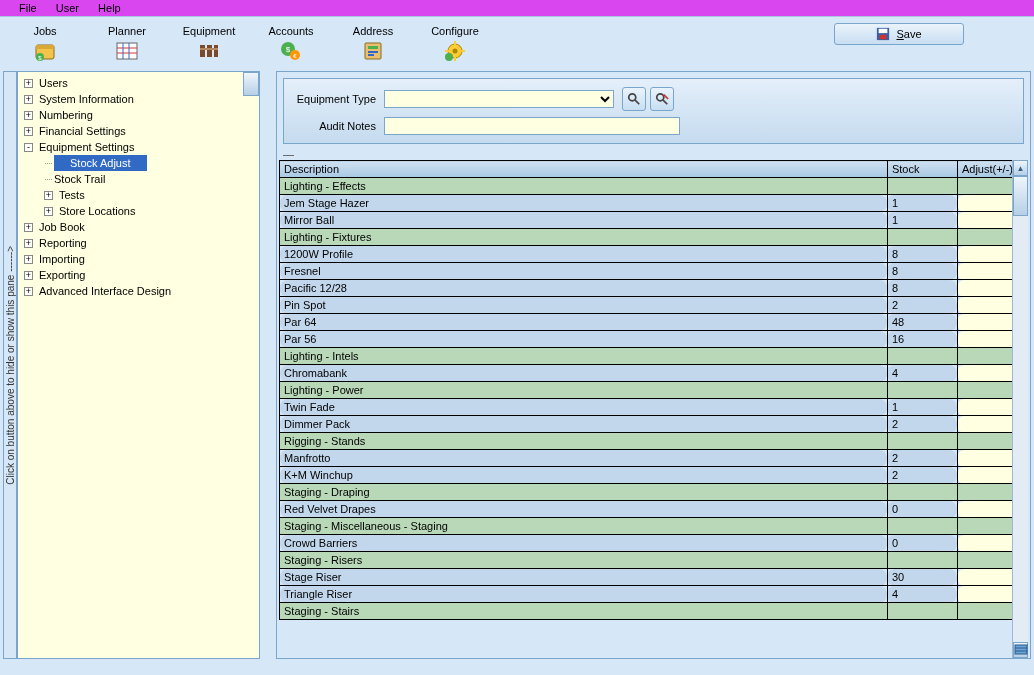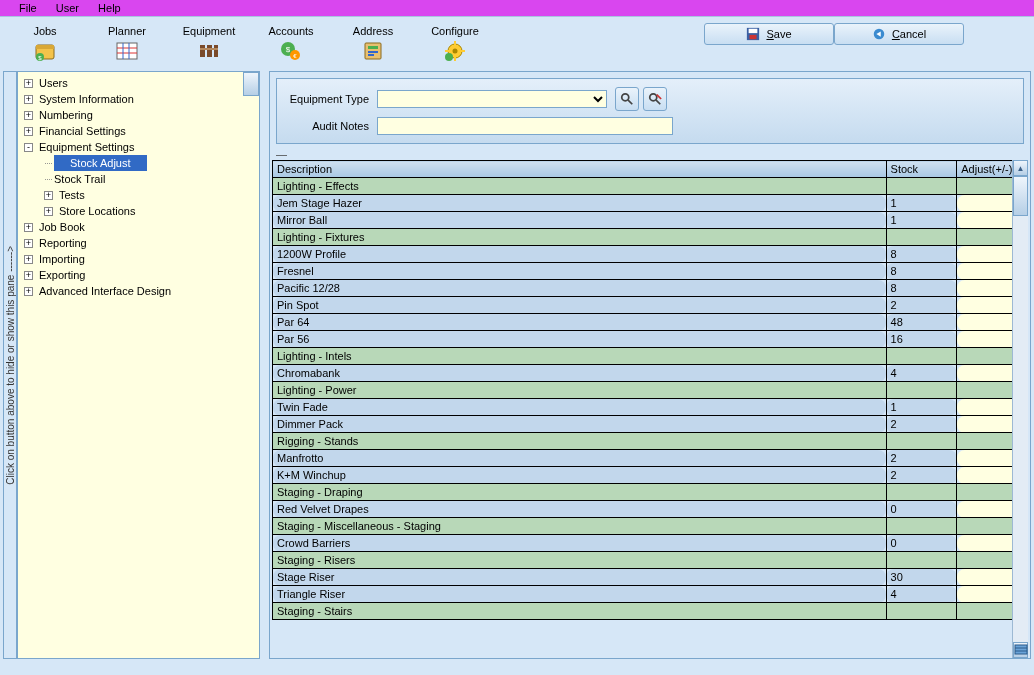--- a/index.html
+++ b/index.html
@@ -101,21 +101,21 @@
   width:9px;height:9px;border:1px solid #888;display:inline-flex;align-items:center;justify-content:center;font-size:9px;line-height:7px;margin-right:6px;background:#fff;
 }
 .tree .dots{color:#888;margin-right:2px;letter-spacing:-1px;font-size:9px;}
 .tree .sel { background:#316ac5; color:#fff; padding:0 16px;}
 .content {
   flex:1;
   border:1px solid #7aa6cc;
   background:#d6e7f7;
   display:flex;
   flex-direction:column;
-  margin-left:9px;
+  margin-left:16px;
   overflow:hidden;
 }
 .filterbar{
   background:linear-gradient(#e4effa,#c5dbef);
   border:1px solid #7aa6cc;
   margin:6px;
   padding:8px 10px 8px 10px;
 }
 .filterrow{display:flex;align-items:center;margin-bottom:6px;}
 .filterrow label{width:90px;text-align:right;padding-right:8px;}
@@ -222,27 +222,20 @@
   </div>
   <div class="rightbuttons">
     <div class="actionbtn">
       <svg class="icon" viewBox="0 0 16 16">
           <rect x="1" y="1" width="14" height="14" fill="#3a5fa3"></rect>
           <rect x="3" y="2" width="10" height="5" fill="#fff"></rect>
           <rect x="4" y="9" width="8" height="5" fill="#c33"></rect>
         </svg>
       <span><u>S</u><span>ave</span></span>
     </div>
-    <div class="actionbtn">
-      <svg class="icon" viewBox="0 0 16 16">
-          <circle cx="8" cy="8" r="6" fill="#3b8bd0"></circle>
-          <path d="M10 5 L5 8 L10 11 Z" fill="#fff"></path>
-        </svg>
-      <span><u>C</u><span>ancel</span></span>
-    </div>
   </div>
 </div>
 
 <div class="main">
   <div class="hidepane">
     <span>Click on button above to hide or show this pane ------&gt;</span>
   </div>
   <div class="tree">
     <ul id="tree-root">
         <li>

